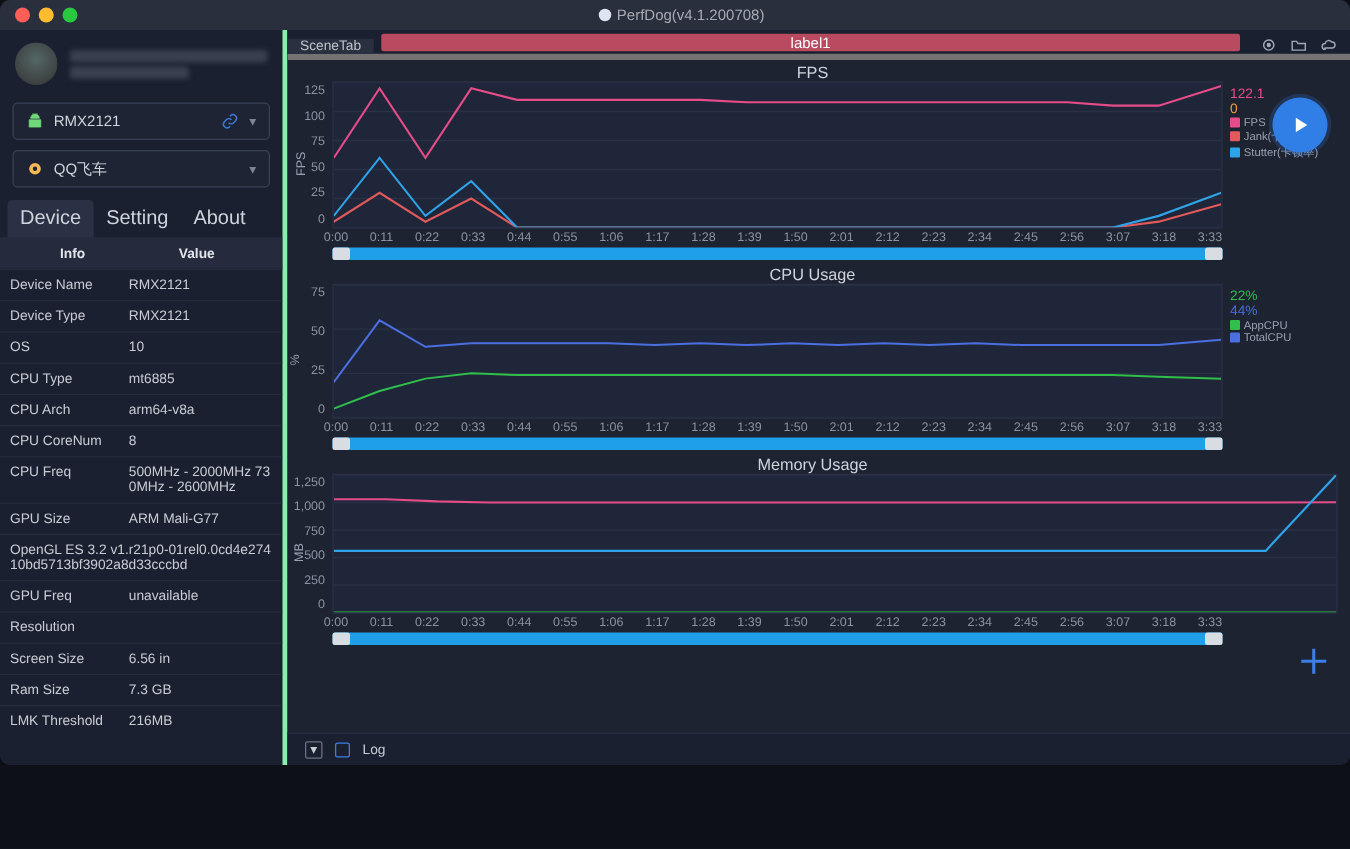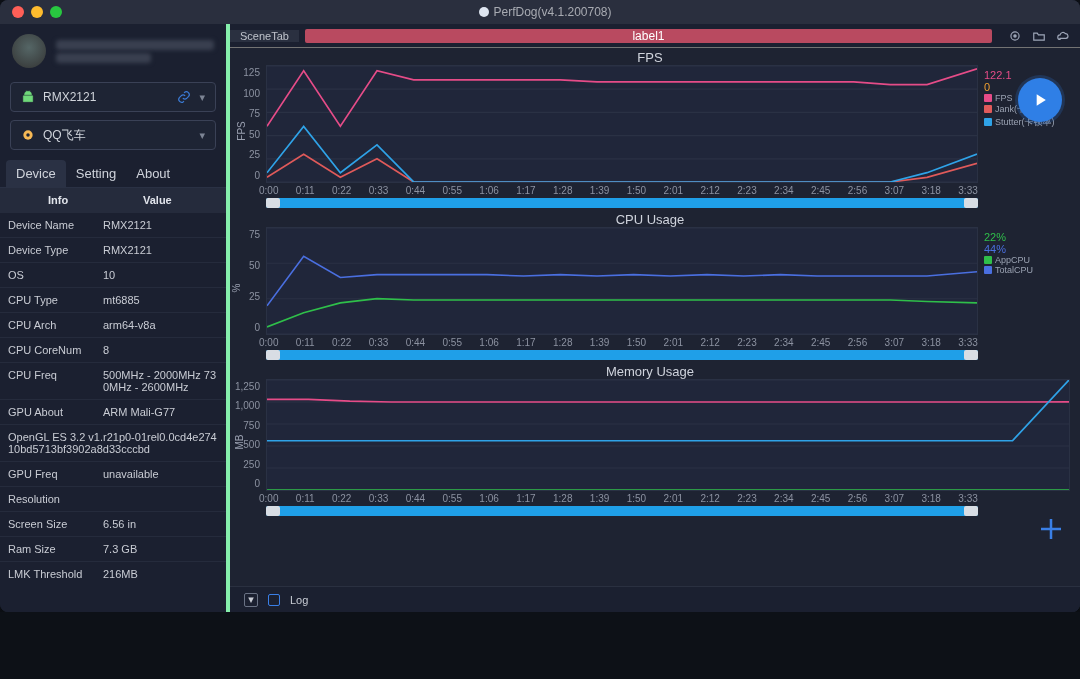--- a/index.html
+++ b/index.html
@@ -21,34 +21,34 @@
   .user-line { height:10px; background:#3a4050; border-radius:3px; margin:3px 0; filter:blur(2px); }
   .user-line.short{width:60%;}
   .selector { margin:4px 10px; height:30px; border:1px solid #3a4156; border-radius:4px; display:flex; align-items:center; padding:0 10px; gap:8px; background:#1e2434; }
   .selector .sel-icon{width:14px;height:14px;display:flex;align-items:center;justify-content:center;color:#6fd97a;}
   .selector .sel-icon.app{color:#f7b955;}
   .selector .sel-label{flex:1;color:#d0d4db;font-size:12px;}
   .sel-chevron{color:#7d8494;}
   .sel-link{color:#3b7bd6;}
 
   .tabs { display:flex; gap:0; padding:6px 6px 0; }
-  .tab { padding:6px 10px; font-size:13px; color:#cfd3db; cursor:pointer; border-radius:4px 4px 0 0; }
+  .tab { padding:6px 10px; font-size:16px; color:#cfd3db; cursor:pointer; border-radius:4px 4px 0 0; }
   .tab.active { background:#2a3144; }
   .table { border-top:1px solid #2a3144; }
   .table-head, .table-row { display:flex; }
   .table-head { background:#252b3c;padding-left:40px; }
   .cell { padding:6px 8px; overflow:hidden; text-overflow:ellipsis; }
   .cell.k { width:95px; color:#c9ccd4; }
   .cell.v { flex:1; color:#c9ccd4; word-break:break-all; }
   .table-head .cell { color:#e1e4eb; font-weight:600; }
   .table-row { border-top:1px solid #252b3c; }
 
   
   .main { flex:1; display:flex; flex-direction:column; background:#1e2332; min-width:0; }
-  .toolbar { height:24px; display:flex; align-items:center; background:#1b2030; border-bottom:1px solid #737373; }
+  .toolbar { height:24px; display:flex; align-items:flex-end; background:#1b2030; border-bottom:5px solid #737373; }
   .scenetab { padding:0 10px; display:flex; align-items:center; background:#2a3040; font-size:11px; color:#bfc3cb; }
   .label-chip { flex:1; margin:2px 6px; background:#b94a60; color:#fff; display:flex; align-items:center; justify-content:center; font-size:12px; border-radius:2px; }
   .tool-icons { display:flex; align-items:center; gap:10px; padding:0 10px; color:#9ea6b8; }
 
   .charts { flex:1; overflow:hidden; display:flex; flex-direction:column; padding:2px 10px 0 0; position:relative;}
   .chart-block { position:relative; }
   .chart-title { text-align:center; color:#cfd3dc; font-size:13px; }
   .chart-row { display:flex; align-items:stretch; }
   .yaxis { width:36px; display:flex; flex-direction:column; justify-content:space-between; align-items:flex-end; padding:2px 6px 2px 0; color:#8c92a1; font-size:10px; }
   .ylabel { position:absolute; left:2px; top:50%; transform:translateY(-50%) rotate(-90deg); color:#9aa0b0; font-size:10px; }
@@ -152,21 +152,21 @@
             </div>
             <div class="table-row">
               <div class="cell k">CPU CoreNum</div>
               <div class="cell v">8</div>
             </div>
             <div class="table-row">
               <div class="cell k">CPU Freq</div>
               <div class="cell v">500MHz - 2000MHz 730MHz - 2600MHz</div>
             </div>
             <div class="table-row">
-              <div class="cell k">GPU About</div>
+              <div class="cell k">GPU Size</div>
               <div class="cell v">ARM Mali-G77</div>
             </div>
             <div class="table-row">
               <div class="cell v">OpenGL ES 3.2 v1.r21p0-01rel0.0cd4e27410bd5713bf3902a8d33cccbd</div>
             </div>
             <div class="table-row">
               <div class="cell k">GPU Freq</div>
               <div class="cell v">unavailable</div>
             </div>
             <div class="table-row">

